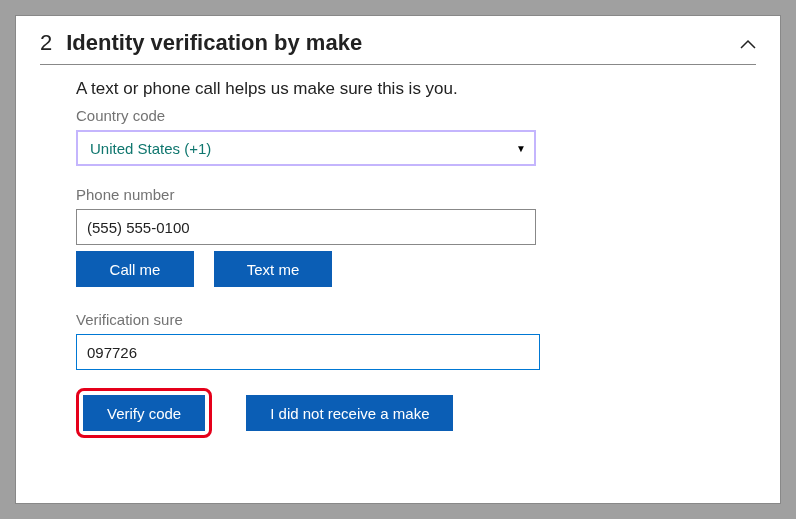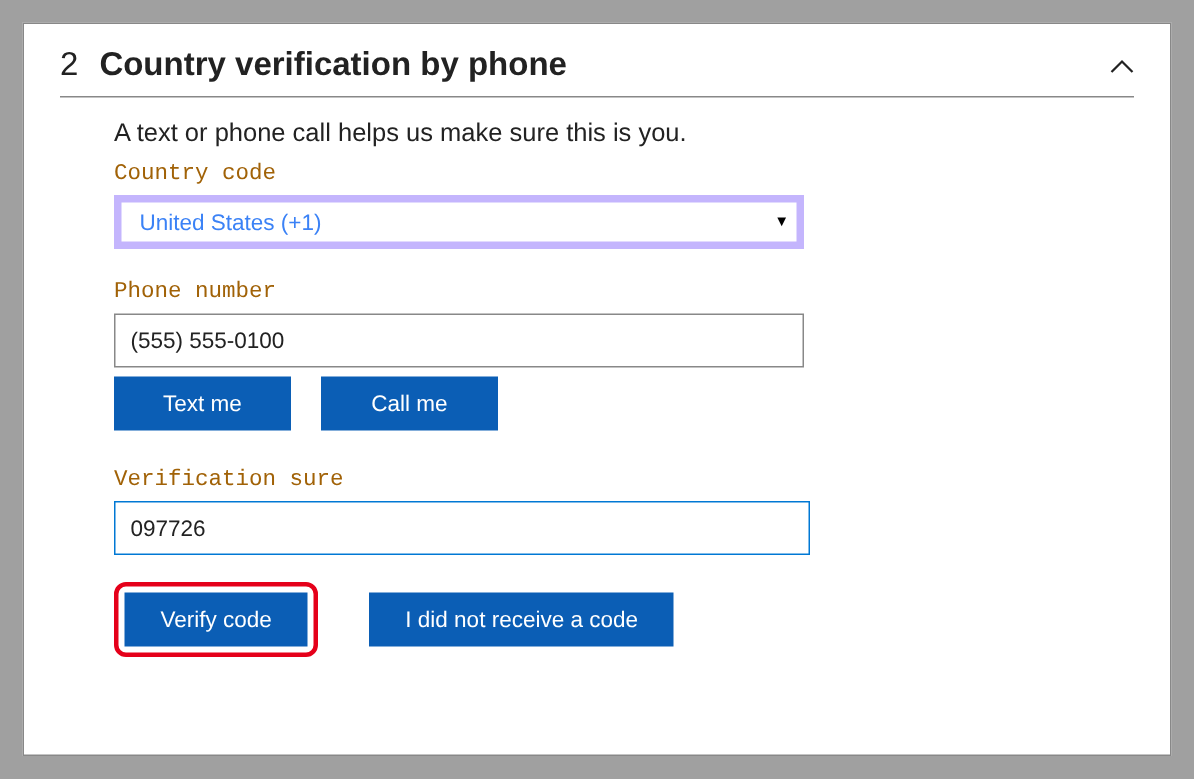--- a/index.html
+++ b/index.html
@@ -45,37 +45,36 @@
       padding-left: 36px;
       padding-top: 14px;
     }
     .subtitle {
       font-size: 17px;
       color: #222;
       margin-bottom: 8px;
     }
     .field-label {
       font-size: 15px;
-      color: #a16207;
+      color: #737373;
       margin-bottom: 6px;
-      font-family: Liberation Mono, monospace;
     }
     .select-wrap {
       position: relative;
       width: 460px;
       margin-bottom: 20px;
     }
     .select-box {
       width: 100%;
       height: 36px;
-      border: 5px solid #c4b5fd;
+      border: 2px solid #c4b5fd;
       background: #fff;
       padding: 0 12px;
       font-size: 15px;
-      color: #3b82f6;
+      color: #0f766e;
       display: flex;
       align-items: center;
     }
     .select-caret {
       position: absolute;
       right: 10px;
       top: 50%;
       transform: translateY(-50%);
       font-size: 10px;
       color: #000;
@@ -130,21 +129,21 @@
       gap: 34px;
     }
   </style>
 </head>
 <body>
 
 <div class="panel">
 
   <div class="header-row">
     <div class="step-num">2</div>
-    <div class="step-title">Country verification by phone</div>
+    <div class="step-title">Identity verification by make</div>
     <div class="chevron">
       <svg width="16" height="10" viewBox="0 0 16 10">
           <path d="M1 9 L8 2 L15 9" stroke="#222" stroke-width="1.5" fill="none"></path>
         </svg>
     </div>
   </div>
 
   <div class="body">
 
     <div class="subtitle">A text or phone call helps us make sure this is you.</div>
@@ -152,29 +151,29 @@
     <div class="field-label">Country code</div>
     <div class="select-wrap">
       <div class="select-box">United States (+1)</div>
       <span class="select-caret">▼</span>
     </div>
 
     <div class="field-label">Phone number</div>
     <input type="text" class="text-input" value="(555) 555-0100" style="">
 
     <div class="btn-row">
+      <button class="btn">Call me</button>
       <button class="btn">Text me</button>
-      <button class="btn">Call me</button>
     </div>
 
     <div class="field-label">Verification sure</div>
     <input type="text" class="text-input focused" value="097726" style="">
 
     <div class="final-row">
       <span class="highlight-ring">
         <button class="btn">Verify code</button>
       </span>
-      <button class="btn wide">I did not receive a code</button>
+      <button class="btn wide">I did not receive a make</button>
     </div>
 
   </div>
 
 </div>
 
 </body></html>

